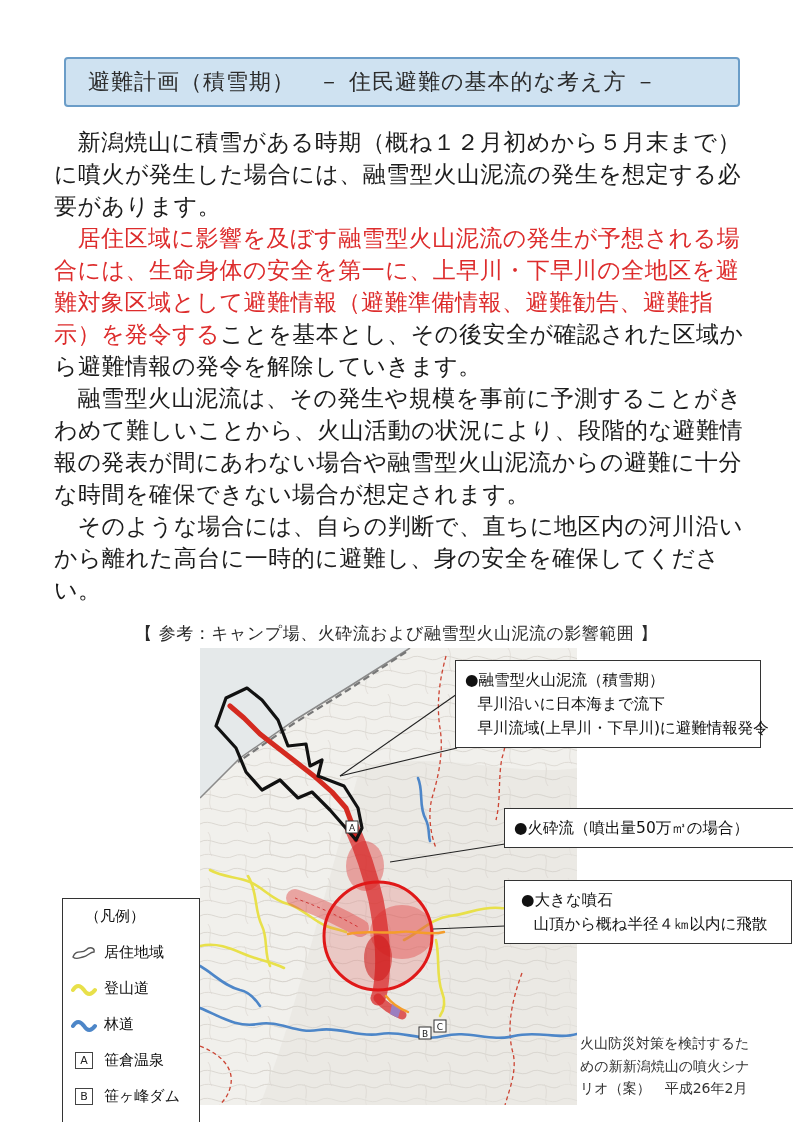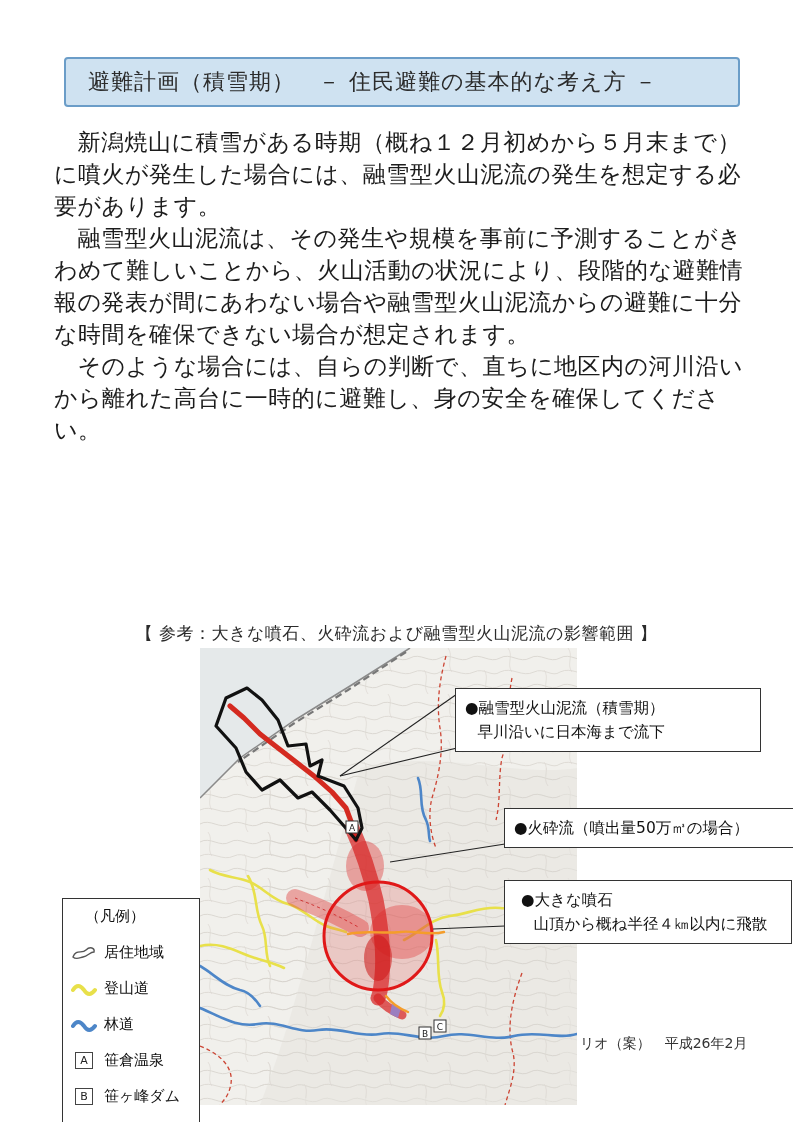--- a/index.html
+++ b/index.html
@@ -27,21 +27,21 @@
 
   .map-wrap{position:absolute;left:200px;top:648px;width:377px;height:457px;}
   .map-wrap svg{display:block;}
 
   .callout{
     position:absolute;background:#ffffff;border:1.5px solid #333;
     box-sizing:border-box;padding:7px 6px 7px 9px;font-size:15.5px;line-height:1.55;color:#111;
   }
   .callout .c-title{white-space:nowrap;}
   .callout .c-line{white-space:nowrap;padding-left:0.8em;}
-  .callout-1{left:455px;top:688px;width:306px;}
+  .callout-1{left:455px;top:660px;width:306px;}
   .callout-2{left:504px;top:808px;width:340px;}
   .callout-3{left:504px;top:880px;width:288px;padding-left:16px;}
 
   .legend{
     position:absolute;left:62px;top:898px;width:138px;
     background:#fff;border:1.5px solid #333;box-sizing:border-box;
     padding:8px 6px 8px 8px;font-size:15px;color:#111;
   }
   .legend .lg-title{padding-left:14px;margin-bottom:16px;}
   .lg-row{display:flex;align-items:center;gap:7px;margin:17px 0;}
@@ -61,25 +61,26 @@
 <body>
 
 <div class="page">
 
   <div class="header-box">
     <div class="title">避難計画（積雪期）　－ 住民避難の基本的な考え方 －</div>
   </div>
 
   <div class="body-text">
     <p>　新潟焼山に積雪がある時期（概ね１２月初めから５月末まで）に噴火が発生した場合には、融雪型火山泥流の発生を想定する必要があります。</p>
+    <p><span class="em-red">　居住区域に影響を及ぼす融雪型火山泥流の発生が予想される場合には、生命身体の安全を第一に、上早川・下早川の全地区を避難対象区域として避難情報（避難準備情報、避難勧告、避難指示）を発令する</span><span>ことを基本とし、その後安全が確認された区域から避難情報の発令を解除していきます。</span></p>
     <p>　融雪型火山泥流は、その発生や規模を事前に予測することがきわめて難しいことから、火山活動の状況により、段階的な避難情報の発表が間にあわない場合や融雪型火山泥流からの避難に十分な時間を確保できない場合が想定されます。</p>
     <p>　そのような場合には、自らの判断で、直ちに地区内の河川沿いから離れた高台に一時的に避難し、身の安全を確保してください。</p>
   </div>
 
-  <div class="fig-caption">【 参考：大きな噴石、火砕流および融雪型火山泥流の影響範囲 】</div>
+  <div class="fig-caption">【 参考：キャンプ場、火砕流および融雪型火山泥流の影響範囲 】</div>
 
   <div class="map-wrap">
     <svg width="377" height="457" viewBox="0 0 377 457">
       <defs>
         <pattern id="contours" width="60" height="46" patternUnits="userSpaceOnUse">
           <path d="M0,10 C10,4 20,16 30,10 C40,4 50,16 60,10" stroke="#d5d2cb" fill="none" stroke-width="0.8"></path>
           <path d="M0,24 C12,18 22,30 34,24 C44,19 52,30 60,24" stroke="#d9d6cf" fill="none" stroke-width="0.8"></path>
           <path d="M0,38 C10,32 20,44 30,38 C40,32 50,44 60,38" stroke="#d5d2cb" fill="none" stroke-width="0.8"></path>
           <path d="M8,0 C14,8 6,16 12,24 M44,22 C50,30 42,38 48,46" stroke="#ddd9d2" fill="none" stroke-width="0.7"></path>
         </pattern>
@@ -153,20 +154,21 @@
         <text x="225" y="388.5" font-size="9" text-anchor="middle" fill="#222">B</text>
         <rect x="234" y="372" width="12" height="12" fill="#fff" stroke="#333" stroke-width="1"></rect>
         <text x="240" y="381.5" font-size="9" text-anchor="middle" fill="#222">C</text>
       </g>
     </svg>
   </div>
 
   <div class="callout callout-1">
     <div class="c-title">●融雪型火山泥流（積雪期）</div>
     <div class="c-line">早川沿いに日本海まで流下</div>
+    <div class="c-line">早川流域(上早川・下早川)に避難情報発令</div>
   </div>
 
   <div class="callout callout-2">
     <div class="c-title">●火砕流（噴出量50万㎥の場合）</div>
   </div>
 
   <div class="callout callout-3">
     <div class="c-title">●大きな噴石</div>
     <div class="c-line">山頂から概ね半径４㎞以内に飛散</div>
   </div>
@@ -218,16 +220,18 @@
     <div class="lg-row" style="margin-bottom:0;">
       <span class="lg-icon">
           <span class="lg-box">C</span>
         </span>
       <span>笹ヶ峰</span>
     </div>
     <div class="lg-sub">（キャンプ場、牧場）</div>
   </div>
 
   <div class="source-note">
+    <div>火山防災対策を検討するた</div>
+    <div>めの新新潟焼山の噴火シナ</div>
     <div>リオ（案）　平成26年2月</div>
   </div>
 
 </div>
 
 </body></html>

